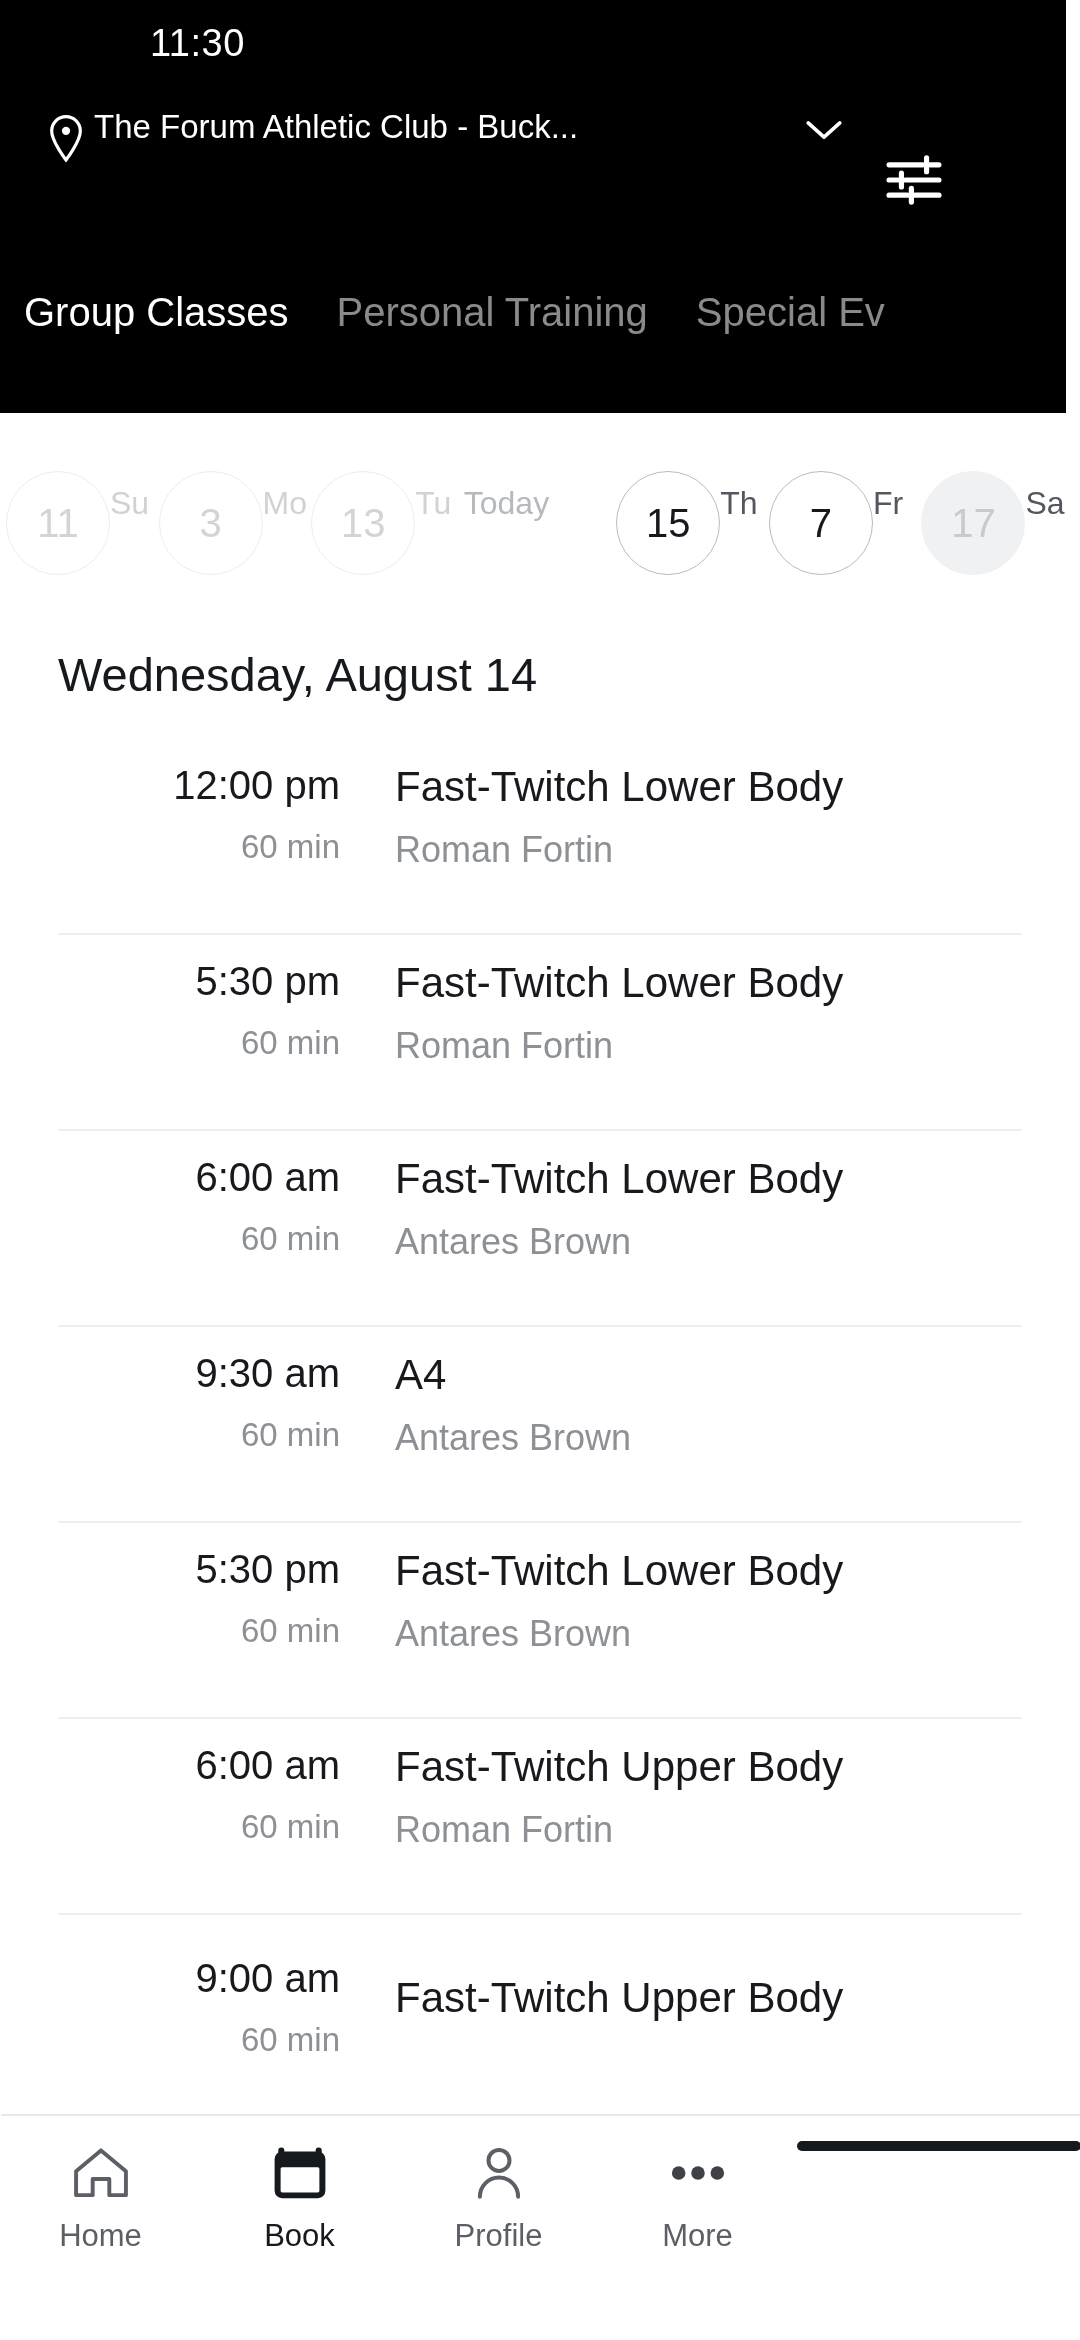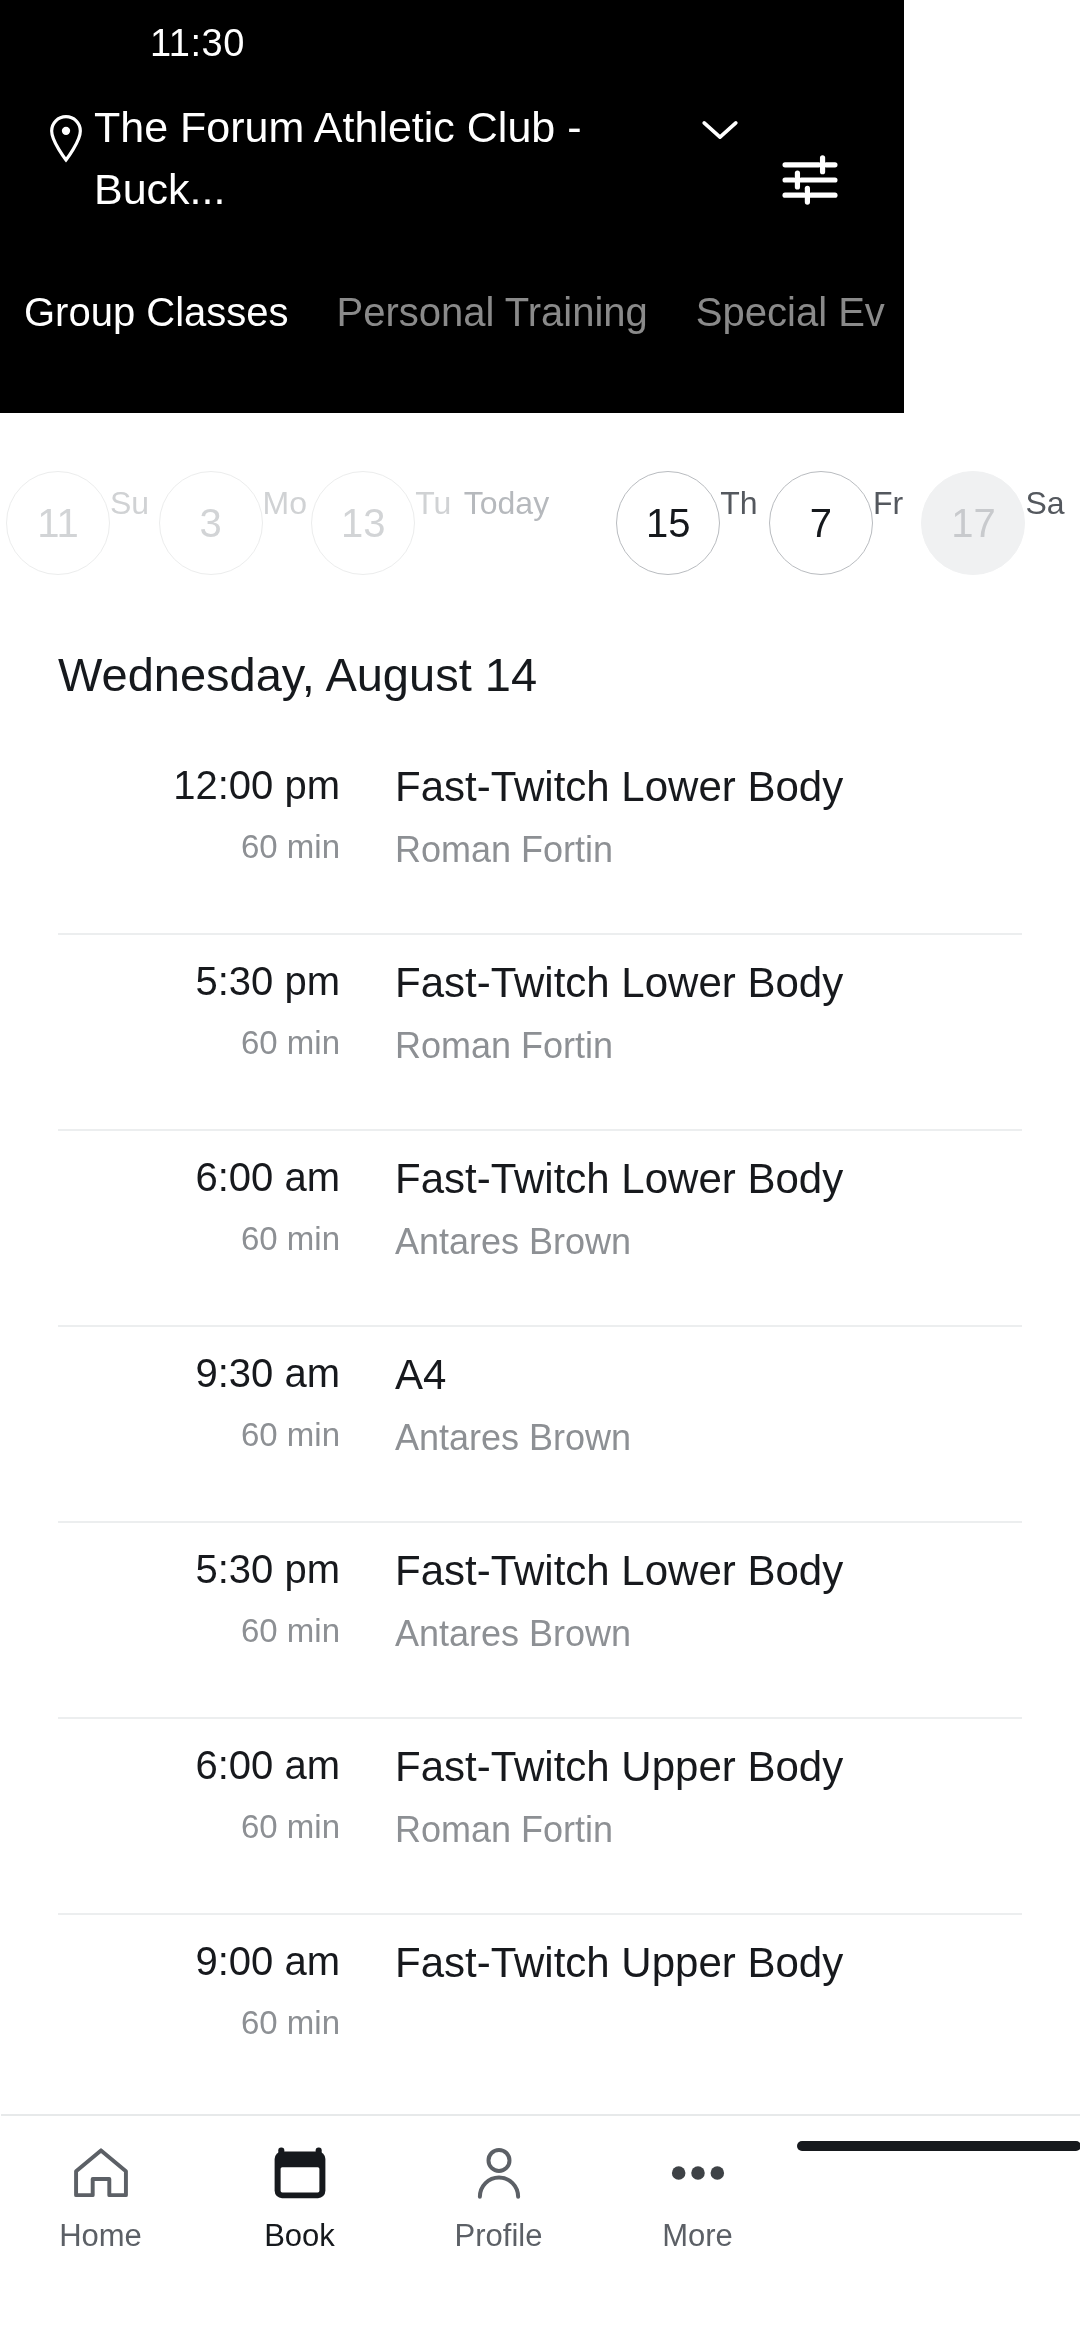--- a/index.html
+++ b/index.html
@@ -12,21 +12,21 @@
     height: 2340px;
     font-family: "Liberation Sans", sans-serif;
     overflow: hidden;
     position: relative;
   }
 
   
   .header {
     background: #000000;
     height: 413px;
-    width: 904px;
+    width: 1066px;
     position: relative;
     box-sizing: border-box;
     overflow: hidden;
   }
   .statusbar {
     height: 86px;
     display: flex;
     align-items: center;
     padding-left: 150px;
     box-sizing: border-box;
@@ -47,21 +47,21 @@
   .pin-wrap {
     width: 56px;
     flex: 0 0 56px;
     display: flex;
     align-items: flex-start;
     justify-content: center;
     padding-top: 28px;
   }
   .venue-title {
     color: #ffffff;
-    font-size: 43px;
+    font-size: 33px;
     line-height: 62px;
     font-weight: 400;
     flex: 1;
     padding-top: 10px;
     max-width: 700px;
     letter-spacing: 0px;
   }
   .chevron-wrap {
     flex: 0 0 60px;
     display: flex;
@@ -163,20 +163,21 @@
   .class-row {
     display: flex;
     align-items: flex-start;
     padding: 24px 0 36px 0;
     border-bottom: 2px solid #eceeef;
     box-sizing: border-box;
     min-height: 196px;
   }
   .class-row:last-child {
     border-bottom: none;
+    align-items: center;
   }
   .time-col {
     flex: 0 0 282px;
     display: flex;
     flex-direction: column;
     align-items: flex-end;
     padding-right: 0px;
     box-sizing: border-box;
   }
   .time-main {

